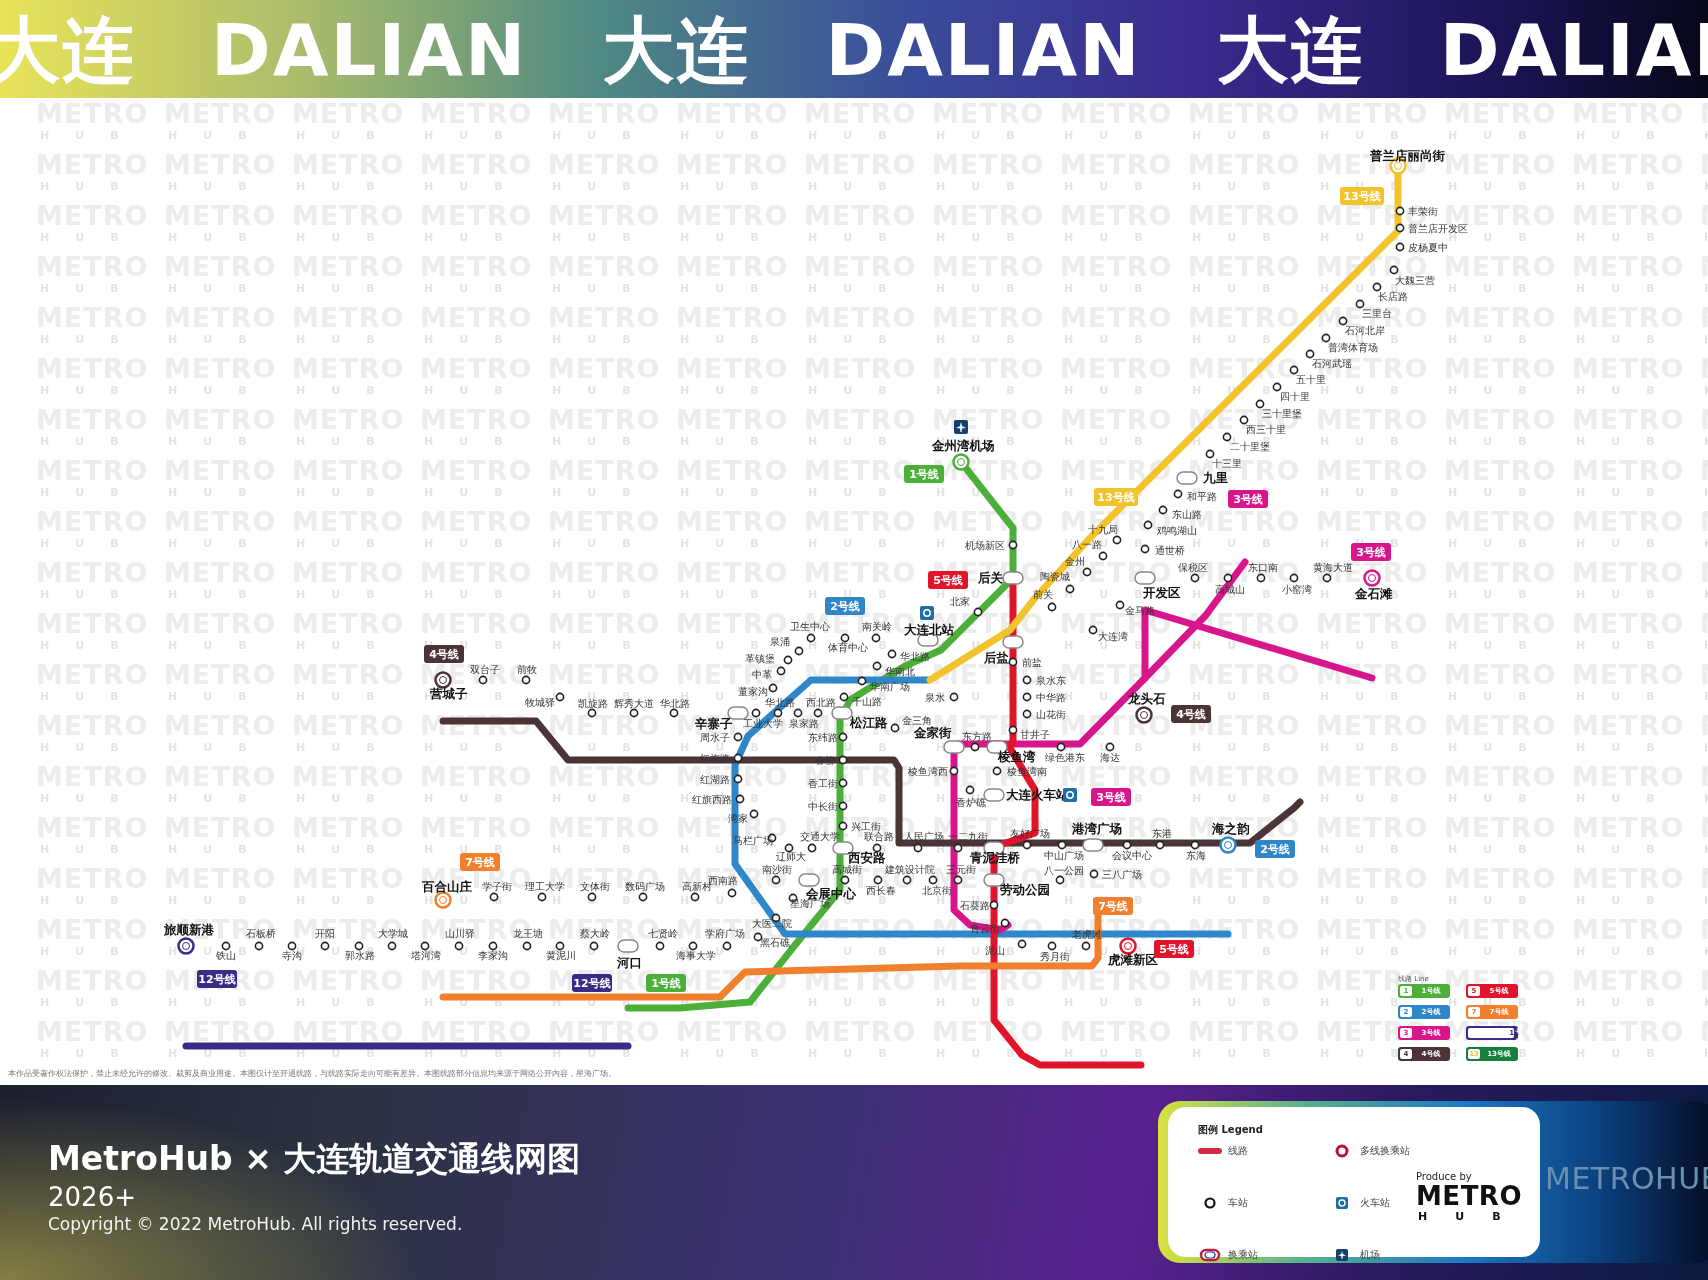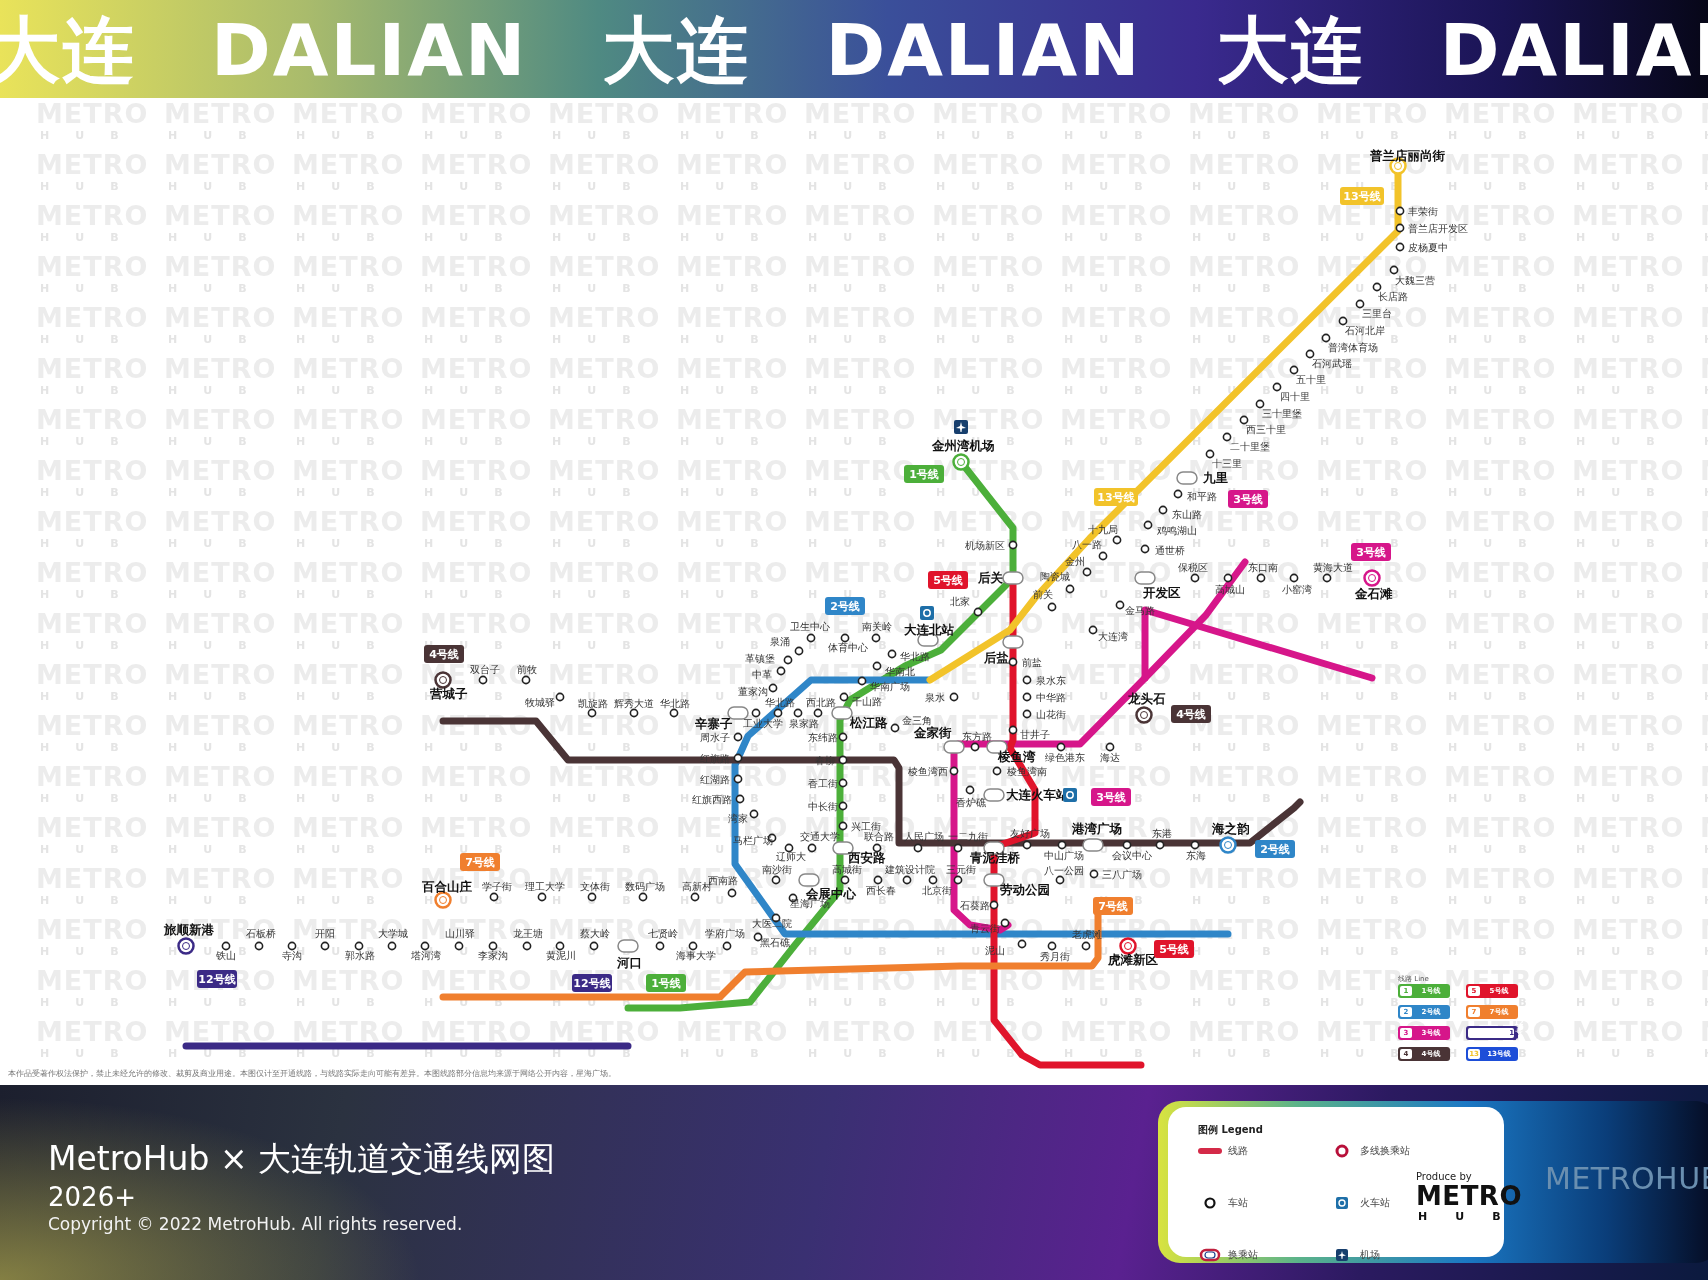--- a/index.html
+++ b/index.html
@@ -52,31 +52,31 @@
   .bottom {
     position: absolute; left: 0; top: 1085px; width: 1708px; height: 195px;
     background: linear-gradient(100deg, #1c1f2e 0%, #2b3240 20%, #3a3072 48%, #5a2190 66%, #2b1a60 80%, #0b1a3e 100%);
     overflow: hidden;
   }
   .bottom::before {
     content: ""; position: absolute; left: 0; top: 0; width: 100%; height: 100%;
     background: radial-gradient(ellipse 600px 260px at 0% 100%, rgba(200,190,80,0.6), transparent 70%);
   }
   .title-block { position: absolute; left: 48px; top: 54px; color: #fff; }
-  .main-title { font-size: 33px; font-weight: normal; line-height: 40px; }
+  .main-title { font-size: 33px; font-weight: bold; line-height: 40px; }
   .subtitle { font-size: 26px; line-height: 32px; margin-top: 2px; }
   .copyright { font-size: 17px; line-height: 22px; color: #f2f2f2; }
 
   .legend-frame {
     position: absolute; left: 1158px; top: 16px; width: 560px; height: 162px;
     border-radius: 22px;
     background: linear-gradient(90deg, #d8e340 0%, #5bb38a 25%, #1b78c4 55%, #0a3e7a 80%, #050a20 100%);
   }
   .legend-card {
-    position: absolute; left: 1168px; top: 22px; width: 336px; height: 150px;
+    position: absolute; left: 1168px; top: 22px; width: 372px; height: 150px;
     background: #fff; border-radius: 18px;
   }
   .legend-title { position: absolute; left: 30px; top: 16px; font-size: 10px; font-weight: bold; color: #222; }
   .legend-cols { position: absolute; left: 30px; top: 36px; display: grid; grid-template-columns: 96px 100px; row-gap: 6px; column-gap: 0; gap: 36px; }
   .legend-item { display: flex; align-items: center; height: 16px; font-size: 10px; color: #444; }
   .legend-item .ic { width: 24px; height: 14px; display: flex; align-items: center; justify-content: center; margin-right: 6px; }
   .produce { position: absolute; left: 248px; top: 64px; }
   .produce-by { font-size: 10px; color: #222; }
   .produce-logo { font-size: 26px; font-weight: bold; color: #111; line-height: 28px; letter-spacing: 0.5px; }
   .produce-hub { font-size: 11px; font-weight: bold; color: #111; letter-spacing: 28px; padding-left: 2px; }
@@ -1891,21 +1891,21 @@
           <span class="nm">3号线</span>
         </div>
         <div class="key-chip" style="background: rgb(59, 42, 134);">
           <span class="num" style="color: rgb(59, 42, 134); padding-left: 46px;">12</span>
           <span class="nm">12号线</span>
         </div>
         <div class="key-chip" style="background: rgb(74, 52, 54);">
           <span class="num" style="color: rgb(74, 52, 54);">4</span>
           <span class="nm">4号线</span>
         </div>
-        <div class="key-chip" style="background: #1d4ed8;">
+        <div class="key-chip" style="background: #15803d;">
           <span class="num" style="color: rgb(242, 195, 42);">13</span>
           <span class="nm">13号线</span>
         </div>
       </div>
   </div>
 </div>
 
 <div class="disclaimer">本作品受著作权法保护，禁止未经允许的修改、裁剪及商业用途。本图仅计至开通线路，与线路实际走向可能有差异。本图线路部分信息均来源于网络公开内容，星海广场。</div>
 
 <div class="bottom">

